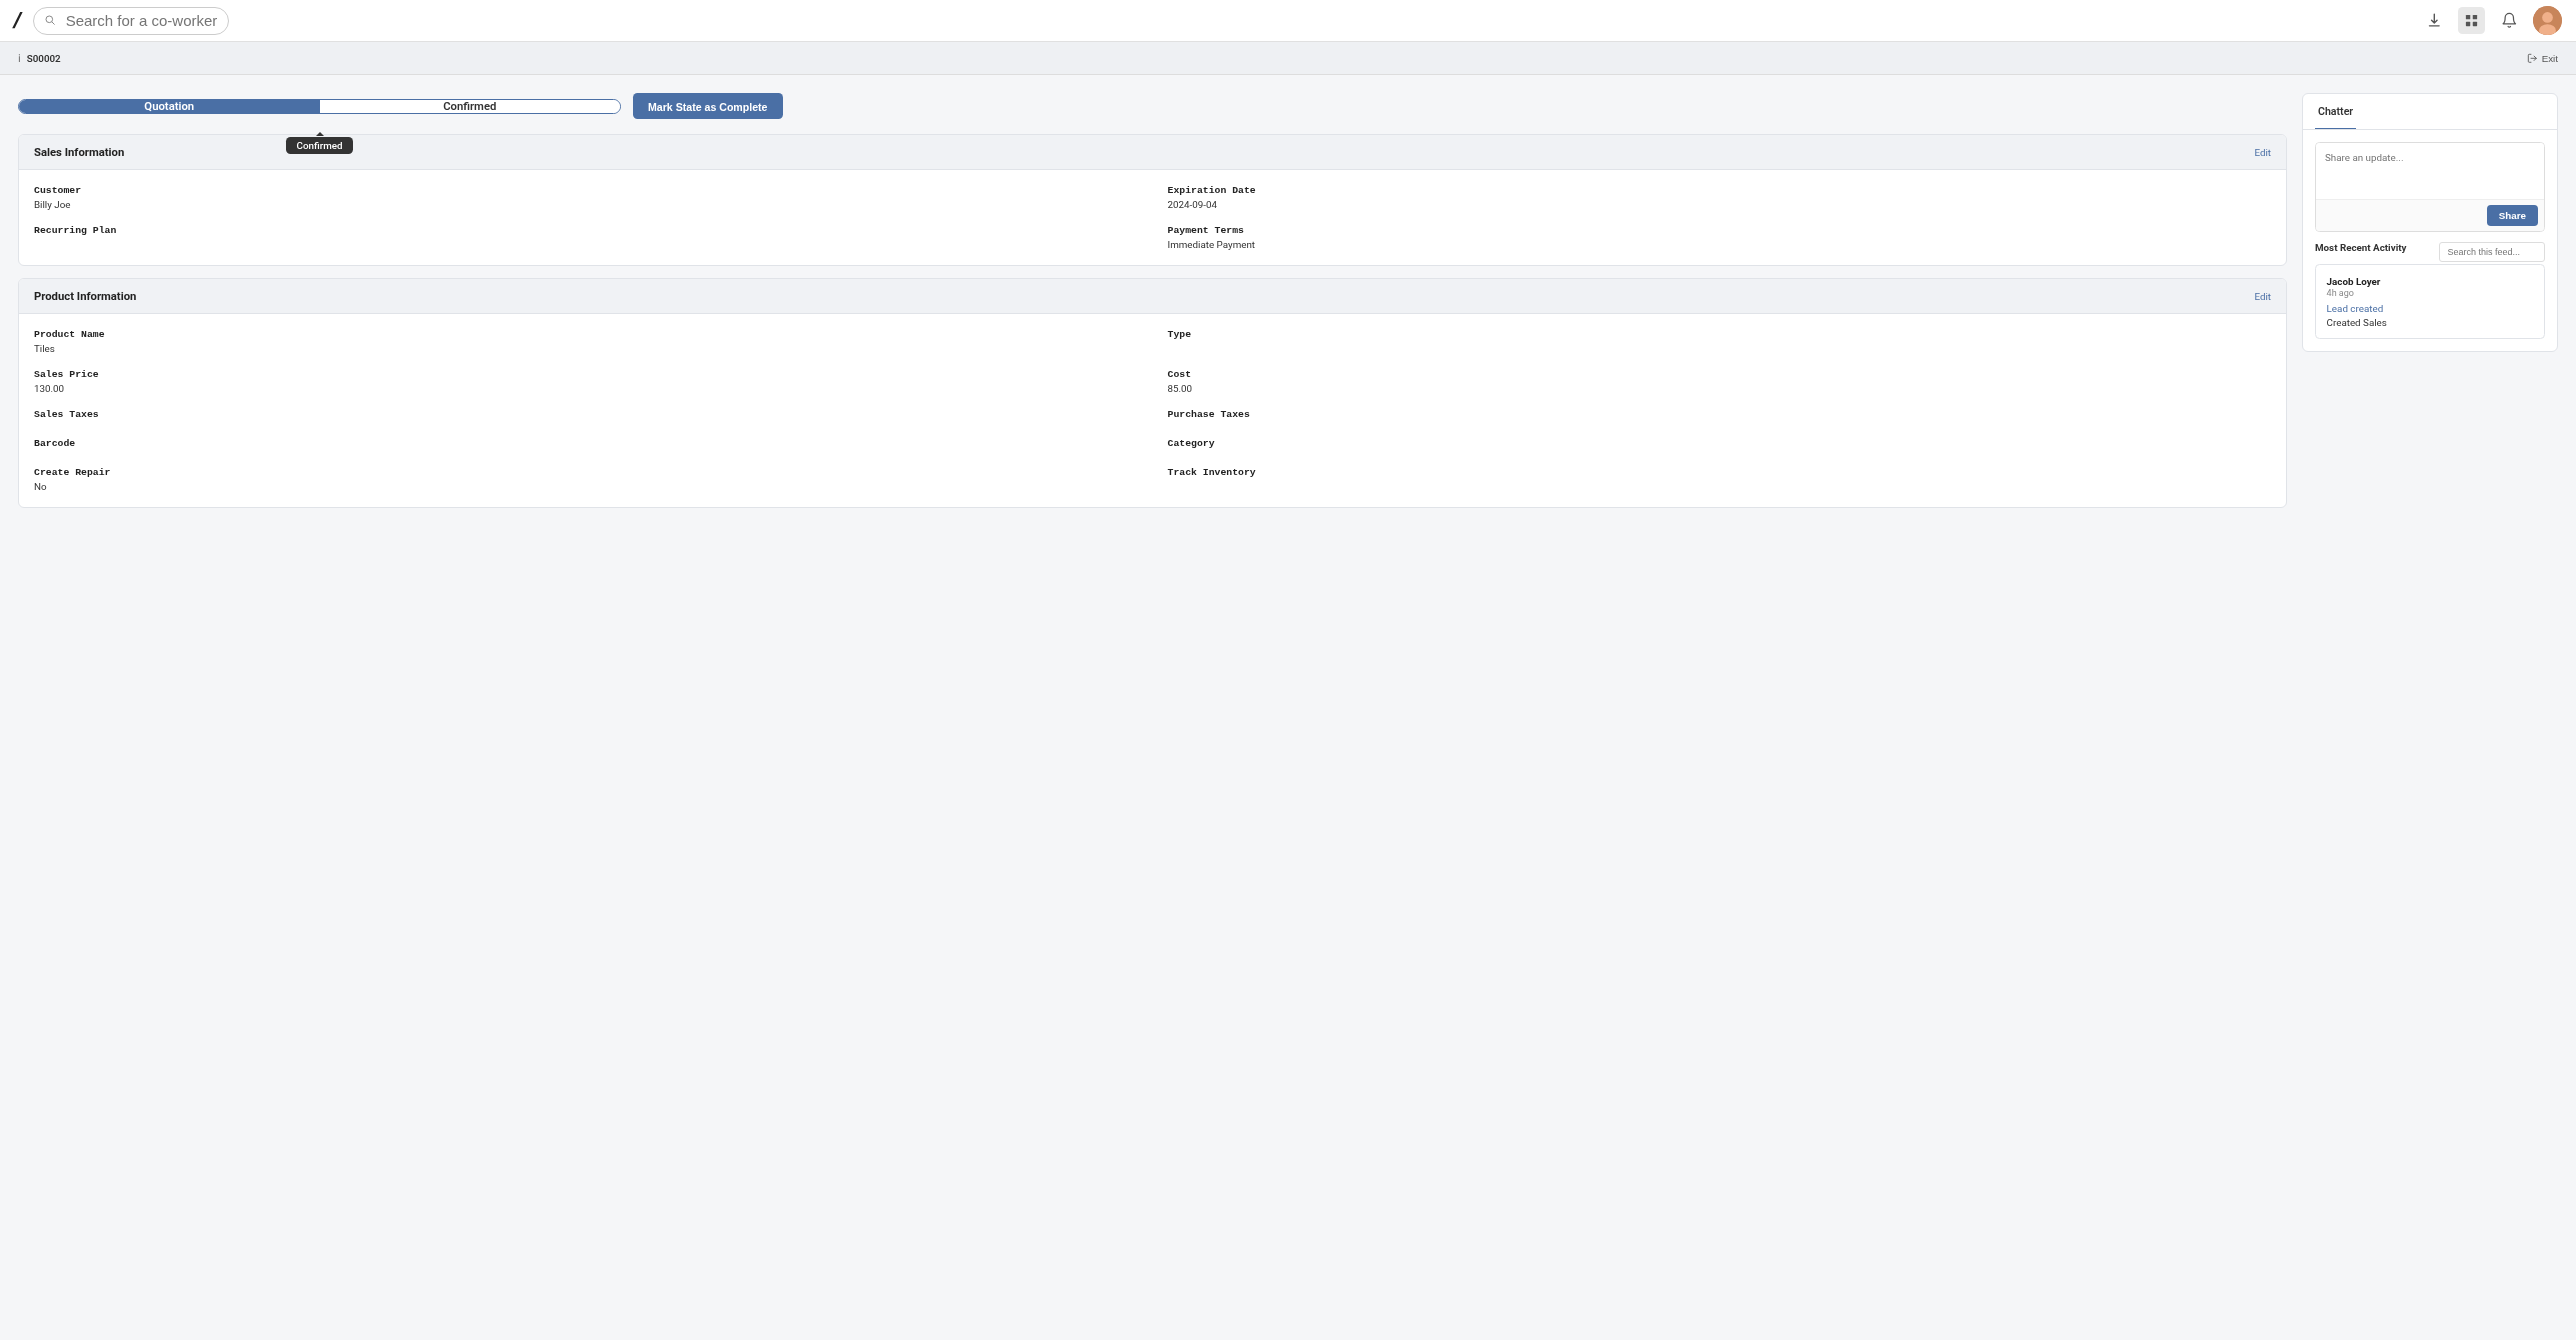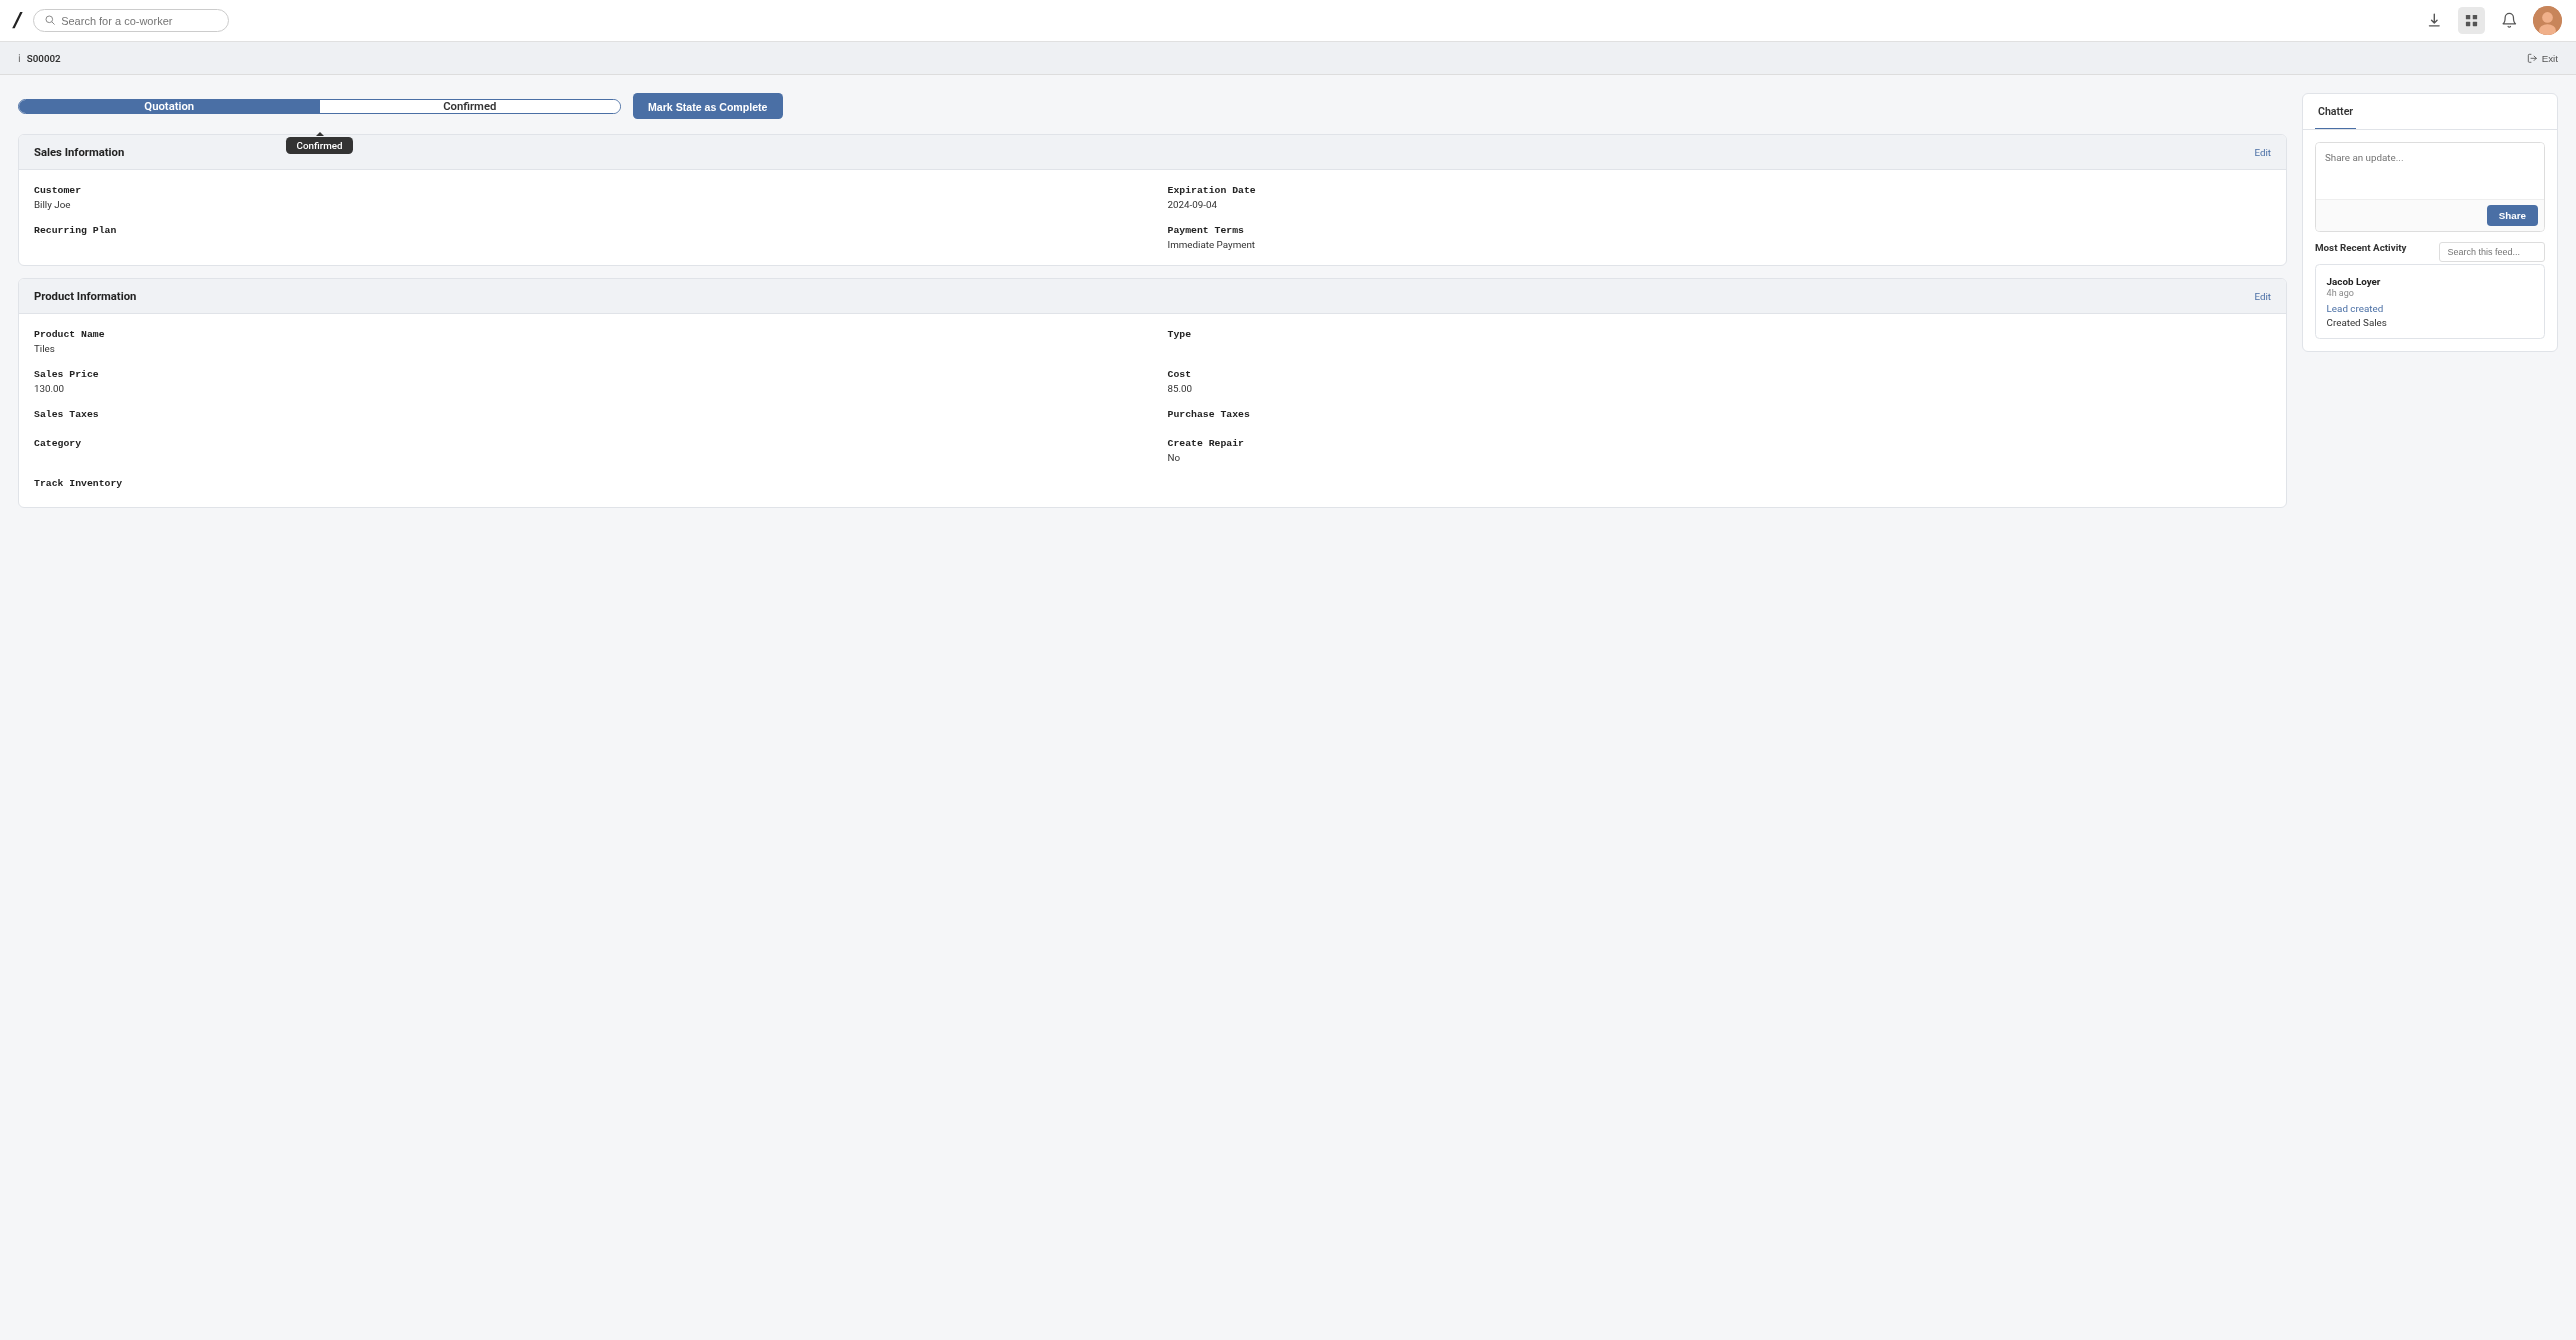--- a/index.html
+++ b/index.html
@@ -32,23 +32,24 @@
       border: 0.8px solid #ccc;
       border-radius: 15px;
       padding: 4.5px 10.6px;
       gap: 6px;
       width: 196px;
       background: #fff;
     }
     .search-bar input {
       border: none;
       outline: none;
-      font-size: 11px;
+      font-size: 15px;
       width: 100%;
       color: #555;
+      text-align: right;
     }
     .search-icon-svg { color: #888; flex-shrink: 0; }
     .navbar-spacer { flex: 1; }
     .navbar-actions { display: flex; align-items: center; gap: 10.6px; }
     .nav-icon-btn {
       background: none;
       border: none;
       cursor: pointer;
       color: #555;
       font-size: 15px;
@@ -439,20 +440,24 @@
           </div>
           <div class="field-group">
             <span class="field-label">Sales Taxes</span>
             <span class="field-value empty"></span>
           </div>
           <div class="field-group">
             <span class="field-label">Purchase Taxes</span>
             <span class="field-value empty"></span>
           </div>
           <div class="field-group">
+            <span class="field-label">Barcode</span>
+            <span class="field-value empty"></span>
+          </div>
+          <div class="field-group">
             <span class="field-label">Category</span>
             <span class="field-value empty"></span>
           </div>
           <div class="field-group">
             <span class="field-label">Create Repair</span>
             <span class="field-value">No</span>
           </div>
           <div class="field-group">
             <span class="field-label">Track Inventory</span>
             <span class="field-value empty"></span>

